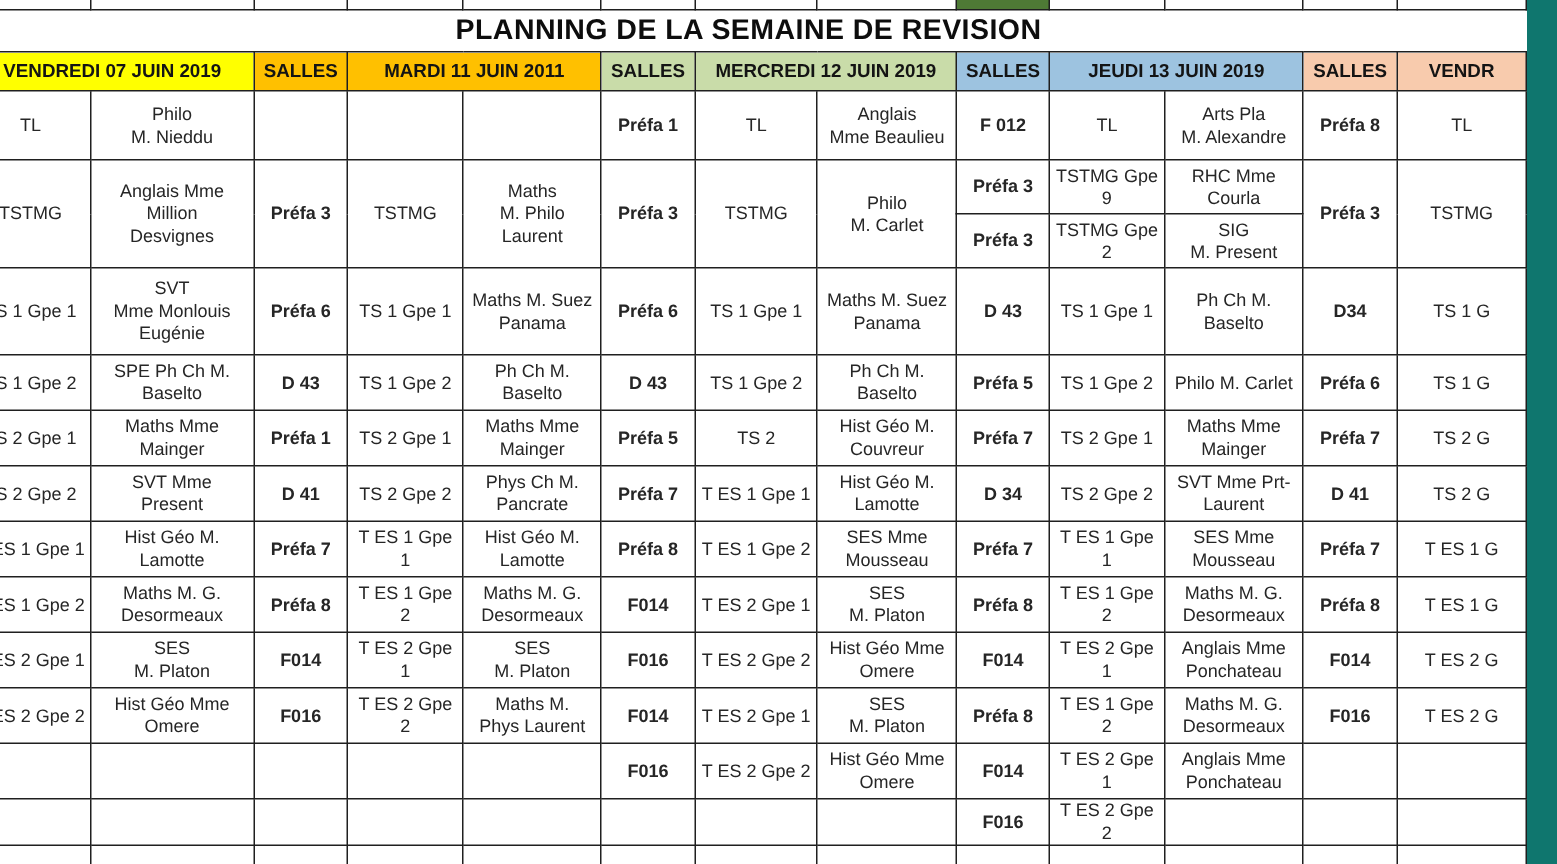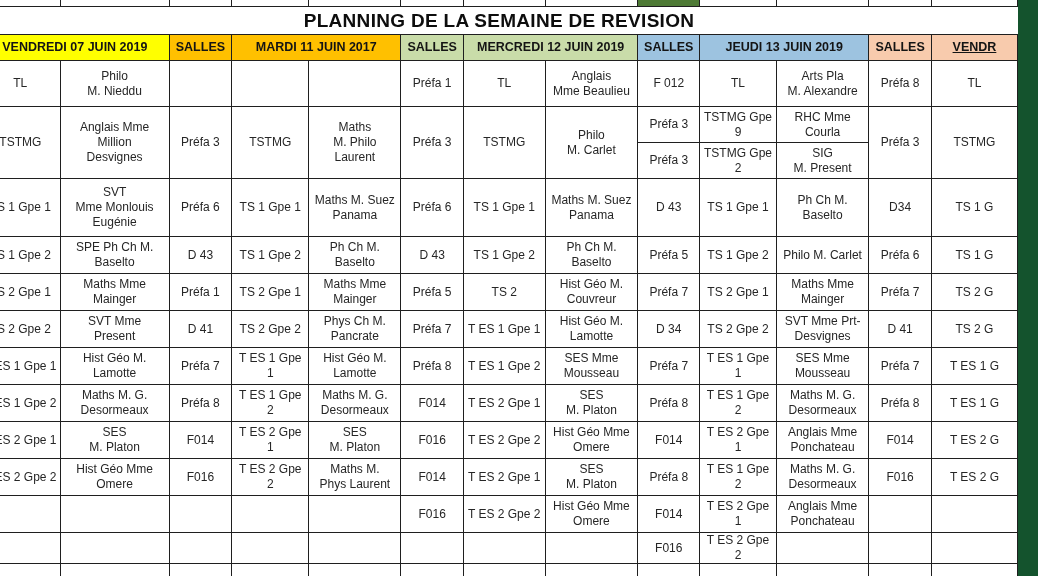--- a/index.html
+++ b/index.html
@@ -1,16 +1,16 @@
 <!DOCTYPE html>
 <html style="--yellow: #FFFF00; --orange: #FFC000; --green: #C9DCA9; --blue: #9DC3E0; --salmon: #F8CBAD; --dark_green: #4E7A35; --day1_text: #7E2720;"><head>
 <meta charset="utf-8">
 <style>
   html,body{margin:0;padding:0;background:#fff;}
-  .wrap{position:relative;width:1038px;height:576px;overflow:hidden;background:#14532d;}
+  .wrap{position:relative;width:1038px;height:576px;overflow:hidden;background:#0f766e;}
   table.plan{position:absolute;left:-20px;top:-1px;border-collapse:collapse;table-layout:fixed;background:#fff;}
   table.plan td, table.plan th{
     border:1px solid #1f1f1f;
     padding:0 2px;
     text-align:center;
     vertical-align:middle;
     font-family:"Liberation Sans",sans-serif;
     font-size:12px;
     color:#262626;
     white-space:pre-line;
@@ -23,22 +23,22 @@
   .title{font-size:19px;font-weight:bold;color:#0d0d0d;letter-spacing:.3px;font-family:"Liberation Sans",sans-serif;}
   table.plan th{font-weight:bold;font-size:12.5px;color:#141414;white-space:nowrap;}
   th.h-day1{background:var(--yellow);color:var(--day1_text);}
   th.h-salles1{background:var(--orange);}
   th.h-day2{background:var(--orange);}
   th.h-salles2{background:var(--green);}
   th.h-day3{background:var(--green);}
   th.h-salles3{background:var(--blue);}
   th.h-day4{background:var(--blue);}
   th.h-salles4{background:var(--salmon);}
-  th.h-day5{background:var(--salmon);text-align:left;padding-left:6px;text-decoration:underline;}
-  td.r{font-weight:normal;color:#141414;}
+  th.h-day5{background:var(--salmon);text-align:left;padding-left:6px;}
+  td.r{font-weight:bold;color:#141414;}
   td.c13{text-align:left;padding-left:13px;}
 </style>
 </head>
 <body>
 
 <div class="wrap">
 <table class="plan">
   <colgroup>
     <col style="width:85px">
         <col style="width:115px">
@@ -72,21 +72,21 @@
           <td></td>
   </tr>
 
   <tr class="title-row" style="height:28px">
     <td colspan="13"><span class="title">PLANNING DE LA SEMAINE DE REVISION</span></td>
   </tr>
 
   <tr style="height:26px">
     <th colspan="2" class="h-day1">VENDREDI 07 JUIN 2019</th>
     <th class="h-salles1">SALLES</th>
-    <th colspan="2" class="h-day2">MARDI 11 JUIN 2017</th>
+    <th colspan="2" class="h-day2">MARDI 11 JUIN 2011</th>
     <th class="h-salles2">SALLES</th>
     <th colspan="2" class="h-day3">MERCREDI 12 JUIN 2019</th>
     <th class="h-salles3">SALLES</th>
     <th colspan="2" class="h-day4">JEUDI 13 JUIN 2019</th>
     <th class="h-salles4">SALLES</th>
     <th class="h-day5">VENDR</th>
   </tr>
 
   <tr style="height:46px">
     <td>TL</td>
@@ -203,21 +203,21 @@
           <td>TS 2 Gpe 2</td>
           <td>Phys Ch M.
 Pancrate</td>
           <td class="r">Préfa 7</td>
           <td>T ES 1 Gpe 1</td>
           <td>Hist Géo M.
 Lamotte</td>
           <td class="r">D 34</td>
           <td>TS 2 Gpe 2</td>
           <td>SVT Mme Prt-
-Desvignes</td>
+Laurent</td>
           <td class="r">D 41</td>
           <td class="c13">TS 2 G</td>
   </tr>
 
   <tr style="height:37px">
     <td>T ES 1 Gpe 1</td>
           <td>Hist Géo M.
 Lamotte</td>
           <td class="r">Préfa 7</td>
           <td>T ES 1 Gpe 1</td>

